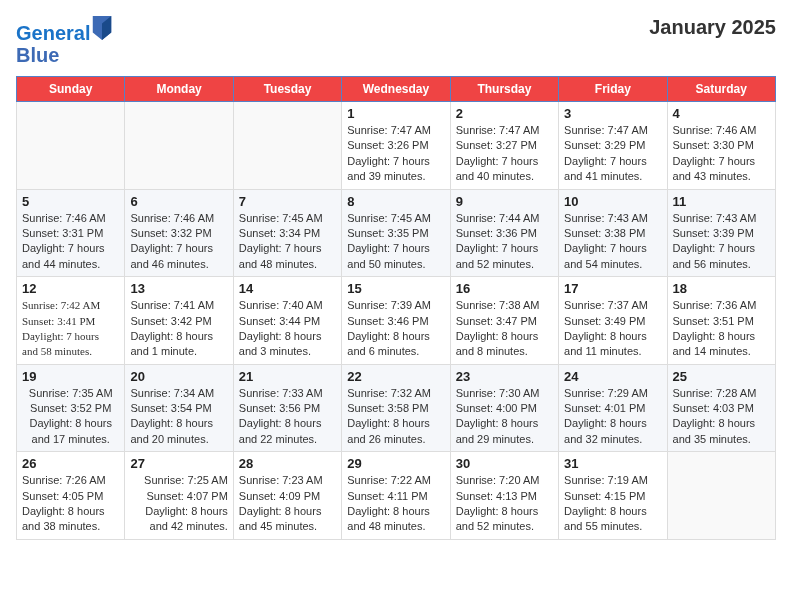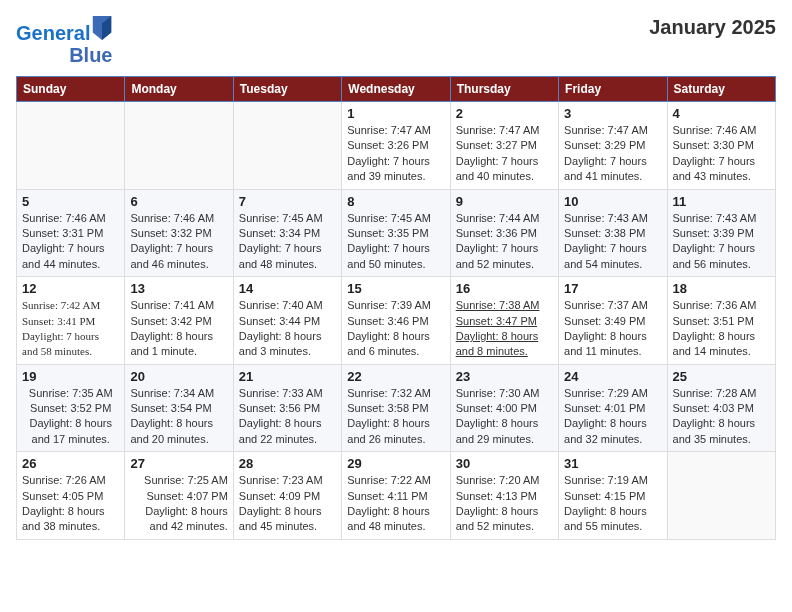--- a/index.html
+++ b/index.html
@@ -18,21 +18,20 @@
     }
     .logo {
       display: flex;
       align-items: center;
     }
     .logo-text {
       font-size: 20px;
       font-weight: bold;
       color: #333;
       line-height: 1.1;
-      text-align: right;
     }
     .logo-text span {
       color: #1a73c8;
     }
     .logo-icon {
       width: 20px;
       height: 24px;
       margin-left: 2px;
     }
     .title-block {
@@ -46,23 +45,23 @@
     .subtitle {
       font-size: 15px;
       color: #555;
     }
     .calendar {
       width: 100%;
       border-collapse: collapse;
       font-size: 11px;
     }
     .calendar th {
-      background-color: #7f1d1d;
+      background-color: #ef4444;
       color: #fff;
-      text-align: left;
+      text-align: center;
       padding: 5px 6px;
       font-size: 12px;
       font-weight: bold;
       border: 1px solid #5580c8;
     }
     .calendar td {
       vertical-align: top;
       border: 1px solid #ddd;
       padding: 4px 5px;
       width: 108px;
@@ -230,21 +229,21 @@
         </td>
         <td>
           <div class="day-num">15</div>
           <div class="day-info" style="white-space: pre-line;">Sunrise: 7:39 AM
 Sunset: 3:46 PM
 Daylight: 8 hours
 and 6 minutes.</div>
         </td>
         <td>
           <div class="day-num">16</div>
-          <div class="day-info" style="white-space: pre-line; text-decoration: underline;">Sunrise: 7:38 AM
+          <div class="day-info" style="white-space: pre-line;">Sunrise: 7:38 AM
 Sunset: 3:47 PM
 Daylight: 8 hours
 and 8 minutes.</div>
         </td>
         <td>
           <div class="day-num">17</div>
           <div class="day-info" style="white-space: pre-line;">Sunrise: 7:37 AM
 Sunset: 3:49 PM
 Daylight: 8 hours
 and 11 minutes.</div>

